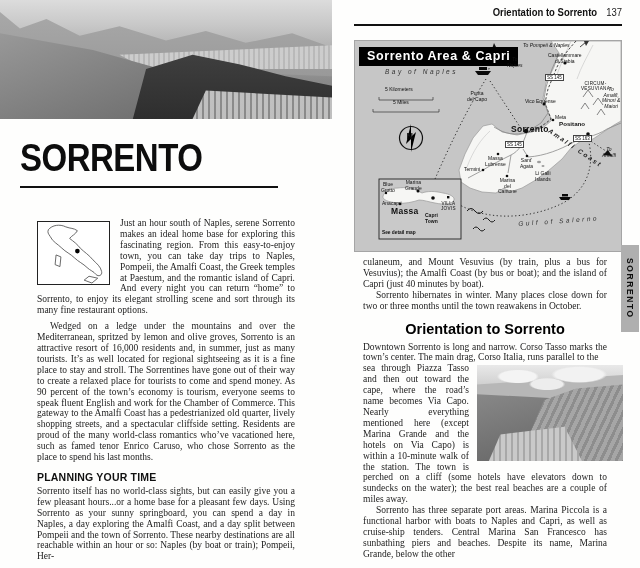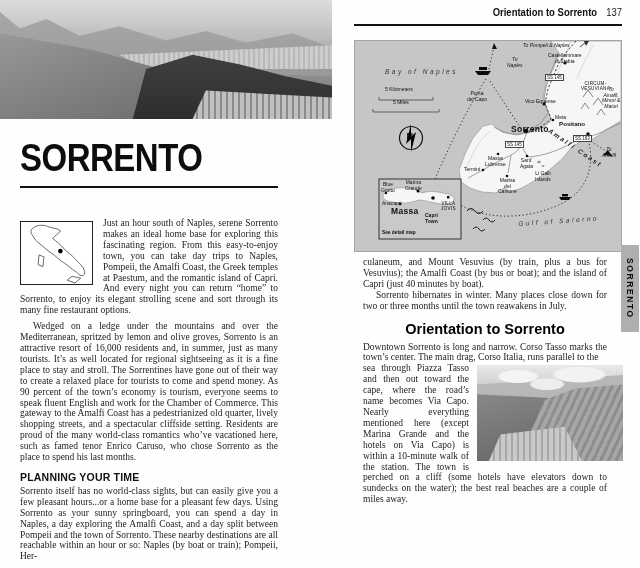--- a/index.html
+++ b/index.html
@@ -19,21 +19,21 @@
   .pt-cliff{background:linear-gradient(180deg,#4d4d4d,#2e2e2e);
     clip-path:polygon(44% 58%,58% 46%,72% 54%,86% 64%,100% 72%,100% 100%,40% 100%);}
   .pt-town2{background:repeating-linear-gradient(90deg,#d9d9d9 0 4px,#9a9a9a 4px 6px);
     clip-path:polygon(62% 76%,100% 82%,100% 100%,58% 100%);opacity:.85;}
 
   .chapter{position:absolute;left:20px;top:142px;margin:0;color:#0d0d0d;
     font-family:"Liberation Sans",sans-serif;font-weight:bold;font-size:33px;line-height:38px;
     letter-spacing:-.5px;transform:scaleY(1.18);transform-origin:left bottom;}
   .title-rule{position:absolute;left:20px;top:186px;width:258px;height:2px;background:#111;}
 
-  .lcol{position:absolute;left:20px;top:218px;width:258px;}
+  .lcol{position:absolute;left:37px;top:218px;width:258px;}
   .body{font-size:9.5px;line-height:10.9px;text-align:justify;color:#1c1c1c;margin:0;}
   .ind{text-indent:13px;}
   .italy-box{float:left;width:73px;height:64px;border:1px solid #222;background:#fff;
     margin:3px 10px 2px 0;box-sizing:border-box;}
   h3.sub{font-family:"Liberation Sans",sans-serif;font-weight:bold;font-size:10.5px;
     letter-spacing:.2px;margin:8px 0 3px;color:#111;}
 
   
   .rheader{position:absolute;left:354px;top:7px;width:268px;display:flex;justify-content:flex-end;
     align-items:baseline;gap:9px;font-family:"Liberation Sans",sans-serif;}
@@ -208,20 +208,21 @@
       <rect x="24" y="138" width="82" height="60" fill="#c9c9c9" stroke="#222" stroke-width="0.9"></rect>
       <path d="M28,155 C30,150 36,147 43,147 C50,146 58,147 63,150 L67,152 C72,150 80,150 88,152 C95,153 100,156 99,159 C97,163 89,164 80,162 C74,161 69,159 64,159 C58,161 50,163 42,162 C34,161 27,159 28,155 Z" fill="#f6f6f4" stroke="#999" stroke-width="0.7"></path>
       <g fill="#0c0c0c">
         <circle cx="31" cy="152" r="1.2"></circle>
           <circle cx="45" cy="163" r="1.2"></circle>
         <circle cx="63" cy="150" r="1.5"></circle>
           <circle cx="78" cy="157" r="1.8"></circle>
         <rect x="92" y="155" width="2.4" height="2.4"></rect>
       </g>
     </svg>
+    <div class="map-title">Sorrento Area &amp; Capri</div>
     <div id="map-labels">
         <span class="mlabel sea" style="left: 30px; top: 27px;">Bay of Naples</span>
         <span class="mlabel scale" style="left: 30px; top: 46px;">5 Kilometers</span>
         <span class="mlabel scale" style="left: 38px; top: 59px;">5 Miles</span>
         <span class="mlabel compass" style="left: 51.5px; top: 90px;">N</span>
         <span class="mlabel tiny italic c" style="left: 152px; top: 16px;">To
 Naples</span>
         <span class="mlabel tiny italic" style="left: 168px; top: 2px;">To Pompeii &amp; Naples</span>
         <span class="mlabel tiny c" style="left: 193px; top: 12px;">Castellammare
 di Stabia</span>
@@ -267,26 +268,27 @@
         <span class="mlabel sea" style="left: 163px; top: 179px; transform: rotate(-4deg);">Gulf of Salerno</span>
       </div>
   </div>
 
   <div class="tab">
     <span>SORRENTO</span>
   </div>
 
   <div class="rtext">
     <p class="body">culaneum, and Mount Vesuvius (by train, plus a bus for Vesuvius); the Amalfi Coast (by bus or boat); and the island of Capri (just 40 minutes by boat).</p>
-    <p class="body ind">Sorrento hibernates in winter. Many places close down for two or three months until the town reawakens in July.</p>
+    <p class="body ind">Sorrento hibernates in winter. Many places close down for two or three months until the town reawakens in October.</p>
     <h2 class="sec">Orientation to Sorrento</h2>
     <p class="body">Downtown Sorrento is long and narrow. Corso Tasso marks the town’s center. The main drag, Corso Italia, runs parallel to the</p>
     <div class="rphoto">
       <div class="rp-far"></div>
       <div class="rp-cloud"></div>
       <div class="rp-sea"></div>
       <div class="rp-coast"></div>
       <div class="rp-harbor"></div>
     </div>
     <p class="body">sea through Piazza Tasso and then out toward the cape, where the road’s name becomes Via Capo. Nearly everything mentioned here (except Marina Grande and the hotels on Via Capo) is within a 10-minute walk of the station. The town is perched on a cliff (some hotels have elevators down to sundecks on the water); the best real beaches are a couple of miles away.</p>
+    <p class="body ind">Sorrento has three separate port areas. Marina Piccola is a functional harbor with boats to Naples and Capri, as well as cruise-ship tenders. Central Marina San Francesco has sunbathing piers and beaches. Despite its name, Marina Grande, below the other</p>
   </div>
 
 </div>
 
 </body></html>

